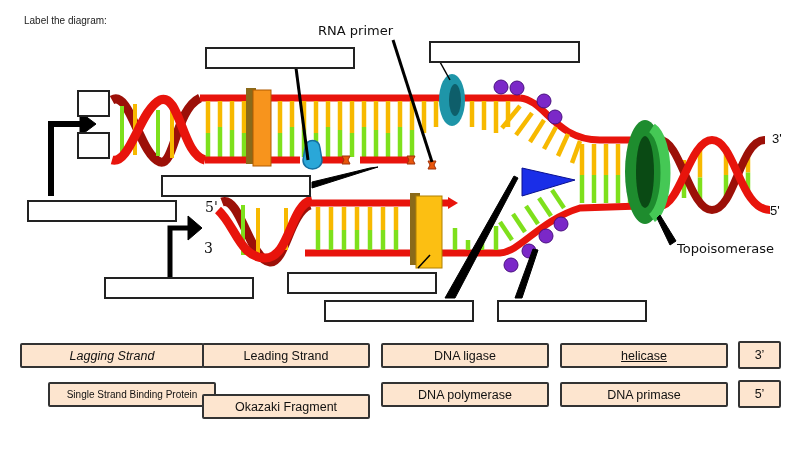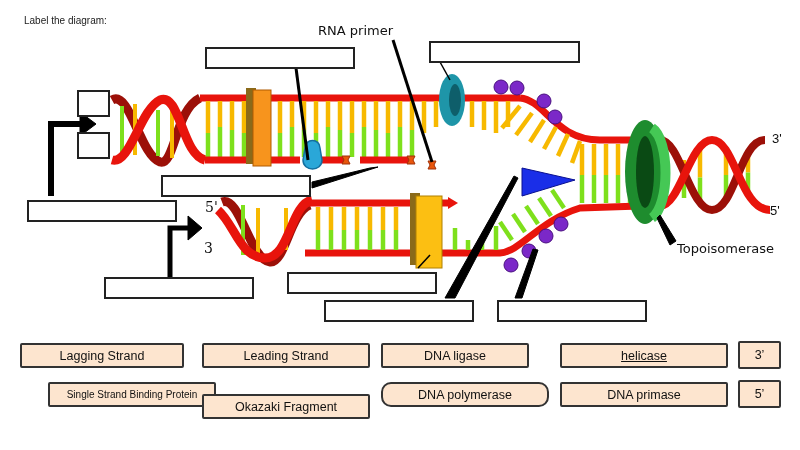--- a/index.html
+++ b/index.html
@@ -223,22 +223,22 @@
 <div class="dropbox" style="left:429px;top:41px;width:151px;height:22px;" id="zone-helicase-pointer"></div>
 <div class="dropbox" style="left:77px;top:90px;width:33px;height:27px;" id="zone-top-left-upper"></div>
 <div class="dropbox" style="left:77px;top:132px;width:33px;height:27px;" id="zone-top-left-lower"></div>
 <div class="dropbox" style="left:161px;top:175px;width:150px;height:22px;" id="zone-okazaki-pointer"></div>
 <div class="dropbox" style="left:27px;top:200px;width:150px;height:22px;" id="zone-lagging-strand-arrow"></div>
 <div class="dropbox" style="left:104px;top:277px;width:150px;height:22px;" id="zone-leading-strand-arrow"></div>
 <div class="dropbox" style="left:287px;top:272px;width:150px;height:22px;" id="zone-polymerase-bottom"></div>
 <div class="dropbox" style="left:324px;top:300px;width:150px;height:22px;" id="zone-primase-pointer"></div>
 <div class="dropbox" style="left:497px;top:300px;width:150px;height:22px;" id="zone-ssb-pointer"></div>
 
-<div class="tile" style="left:20px;top:343px;width:164px;">Lagging Strand</div>
+<div class="tile" style="left:20px;top:343px;width:184px;font-style:italic;">Lagging Strand</div>
 <div class="tile" style="left:202px;top:343px;width:168px;">Leading Strand</div>
-<div class="tile" style="left:381px;top:343px;width:148px;">DNA ligase</div>
+<div class="tile" style="left:381px;top:343px;width:168px;">DNA ligase</div>
 <div class="tile" style="left:560px;top:343px;width:168px;text-decoration:underline;">helicase</div>
 <div class="tile" style="left:738px;top:341px;width:43px;height:28px;">3’</div>
 <div class="tile small" style="left:20px;top:382px;width:168px;">Single Strand Binding Protein</div>
 <div class="tile" style="left:202px;top:394px;width:168px;">Okazaki Fragment</div>
-<div class="tile" style="left:381px;top:382px;width:168px;border-radius:10px;">DNA polymerase</div>
+<div class="tile" style="left:381px;top:382px;width:168px;">DNA polymerase</div>
 <div class="tile" style="left:560px;top:382px;width:168px;">DNA primase</div>
 <div class="tile" style="left:738px;top:380px;width:43px;height:28px;">5’</div>
 
 </body></html>

